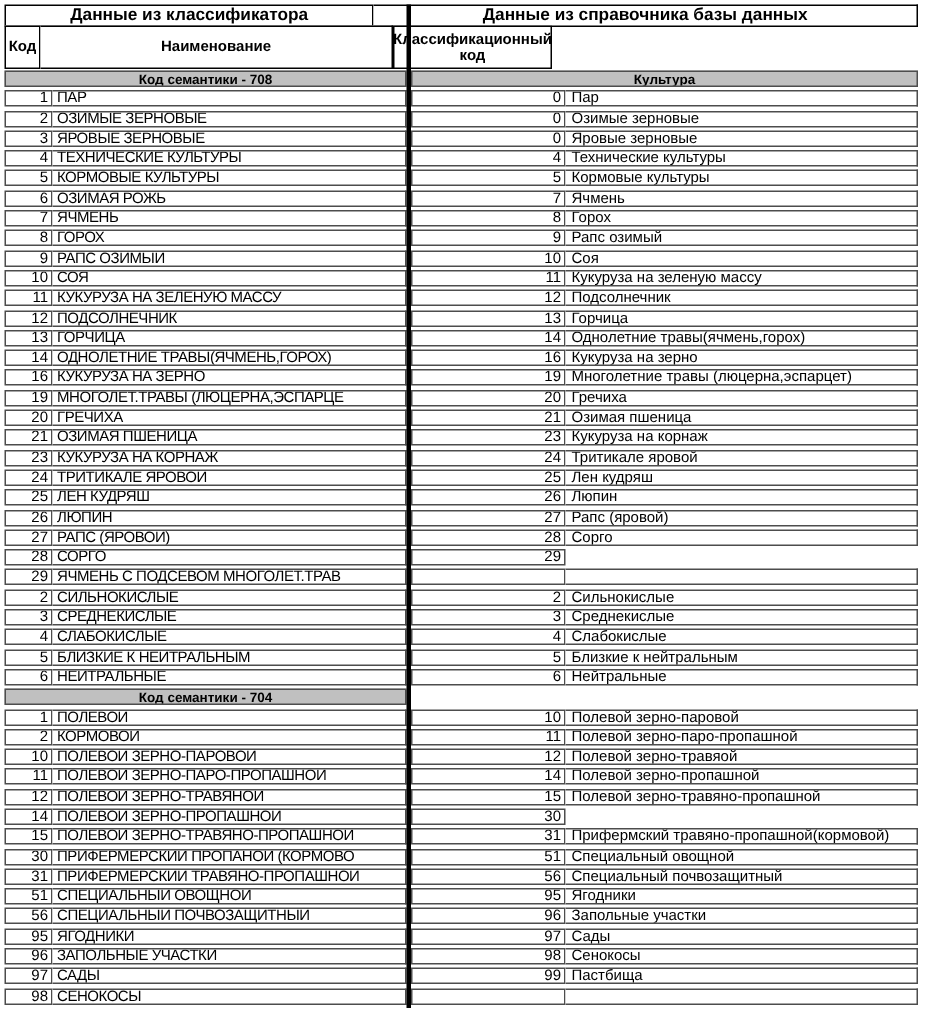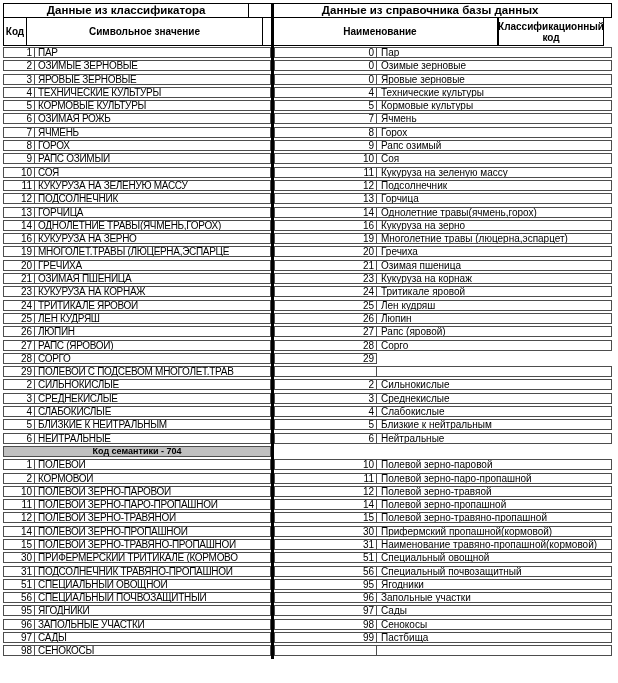--- a/index.html
+++ b/index.html
@@ -50,27 +50,31 @@
 <div class="page">
   <div class="table">
 
     <div class="title-row">
       <div class="title left">Данные из классификатора</div>
       <div class="title right">Данные из справочника базы данных</div>
     </div>
 
     <div class="header-row">
       <div class="hcell c1">Код</div>
-      <div class="hcell c2">Символьное значение</div>
       <div class="hcell c4">Наименование</div>
       <div class="hcell c3">Классификационный код</div>
     </div>
 
     <div id="rows">
         <div class="row">
+          <div class="band left-band">Код семантики - 708</div>
+          <div class="spacer"></div>
+          <div class="band right-band">Культура</div>
+        </div>
+        <div class="row">
           <div class="cell lcode">1</div>
           <div class="cell lvalue">ПАР</div>
           <div class="spacer"></div>
           <div class="cell rcode">0</div>
           <div class="cell rname">Пар</div>
         </div>
         <div class="row">
           <div class="cell lcode">2</div>
           <div class="cell lvalue">ОЗИМЫЕ ЗЕРНОВЫЕ</div>
           <div class="spacer"></div>
@@ -225,21 +229,21 @@
           <div class="cell rname">Сорго</div>
         </div>
         <div class="row">
           <div class="cell lcode">28</div>
           <div class="cell lvalue">СОРГО</div>
           <div class="spacer"></div>
           <div class="cell rcode">29</div>
         </div>
         <div class="row">
           <div class="cell lcode">29</div>
-          <div class="cell lvalue">ПОЛЕВОЙ С ПОДСЕВОМ МНОГОЛЕТ.ТРАВ</div>
+          <div class="cell lvalue">ЯЧМЕНЬ С ПОДСЕВОМ МНОГОЛЕТ.ТРАВ</div>
           <div class="spacer"></div>
           <div class="cell rcode"></div>
           <div class="cell rname"></div>
         </div>
         <div class="row">
           <div class="cell lcode">2</div>
           <div class="cell lvalue">СИЛЬНОКИСЛЫЕ</div>
           <div class="spacer"></div>
           <div class="cell rcode">2</div>
           <div class="cell rname">Сильнокислые</div>
@@ -309,39 +313,38 @@
           <div class="cell lvalue">ПОЛЕВОЙ ЗЕРНО-ТРАВЯНОЙ</div>
           <div class="spacer"></div>
           <div class="cell rcode">15</div>
           <div class="cell rname">Полевой зерно-травяно-пропашной</div>
         </div>
         <div class="row">
           <div class="cell lcode">14</div>
           <div class="cell lvalue">ПОЛЕВОЙ ЗЕРНО-ПРОПАШНОЙ</div>
           <div class="spacer"></div>
           <div class="cell rcode">30</div>
-          <div class="cell rname">Прифермский пропашной(кормовой)</div>
         </div>
         <div class="row">
           <div class="cell lcode">15</div>
           <div class="cell lvalue">ПОЛЕВОЙ ЗЕРНО-ТРАВЯНО-ПРОПАШНОЙ</div>
           <div class="spacer"></div>
           <div class="cell rcode">31</div>
-          <div class="cell rname">Наименование травяно-пропашной(кормовой)</div>
+          <div class="cell rname">Прифермский травяно-пропашной(кормовой)</div>
         </div>
         <div class="row">
           <div class="cell lcode">30</div>
-          <div class="cell lvalue">ПРИФЕРМЕРСКИЙ ТРИТИКАЛЕ (КОРМОВО</div>
+          <div class="cell lvalue">ПРИФЕРМЕРСКИЙ ПРОПАНОЙ (КОРМОВО</div>
           <div class="spacer"></div>
           <div class="cell rcode">51</div>
           <div class="cell rname">Специальный овощной</div>
         </div>
         <div class="row">
           <div class="cell lcode">31</div>
-          <div class="cell lvalue">ПОДСОЛНЕЧНИК ТРАВЯНО-ПРОПАШНОЙ</div>
+          <div class="cell lvalue">ПРИФЕРМЕРСКИЙ ТРАВЯНО-ПРОПАШНОЙ</div>
           <div class="spacer"></div>
           <div class="cell rcode">56</div>
           <div class="cell rname">Специальный почвозащитный</div>
         </div>
         <div class="row">
           <div class="cell lcode">51</div>
           <div class="cell lvalue">СПЕЦИАЛЬНЫЙ ОВОЩНОЙ</div>
           <div class="spacer"></div>
           <div class="cell rcode">95</div>
           <div class="cell rname">Ягодники</div>

